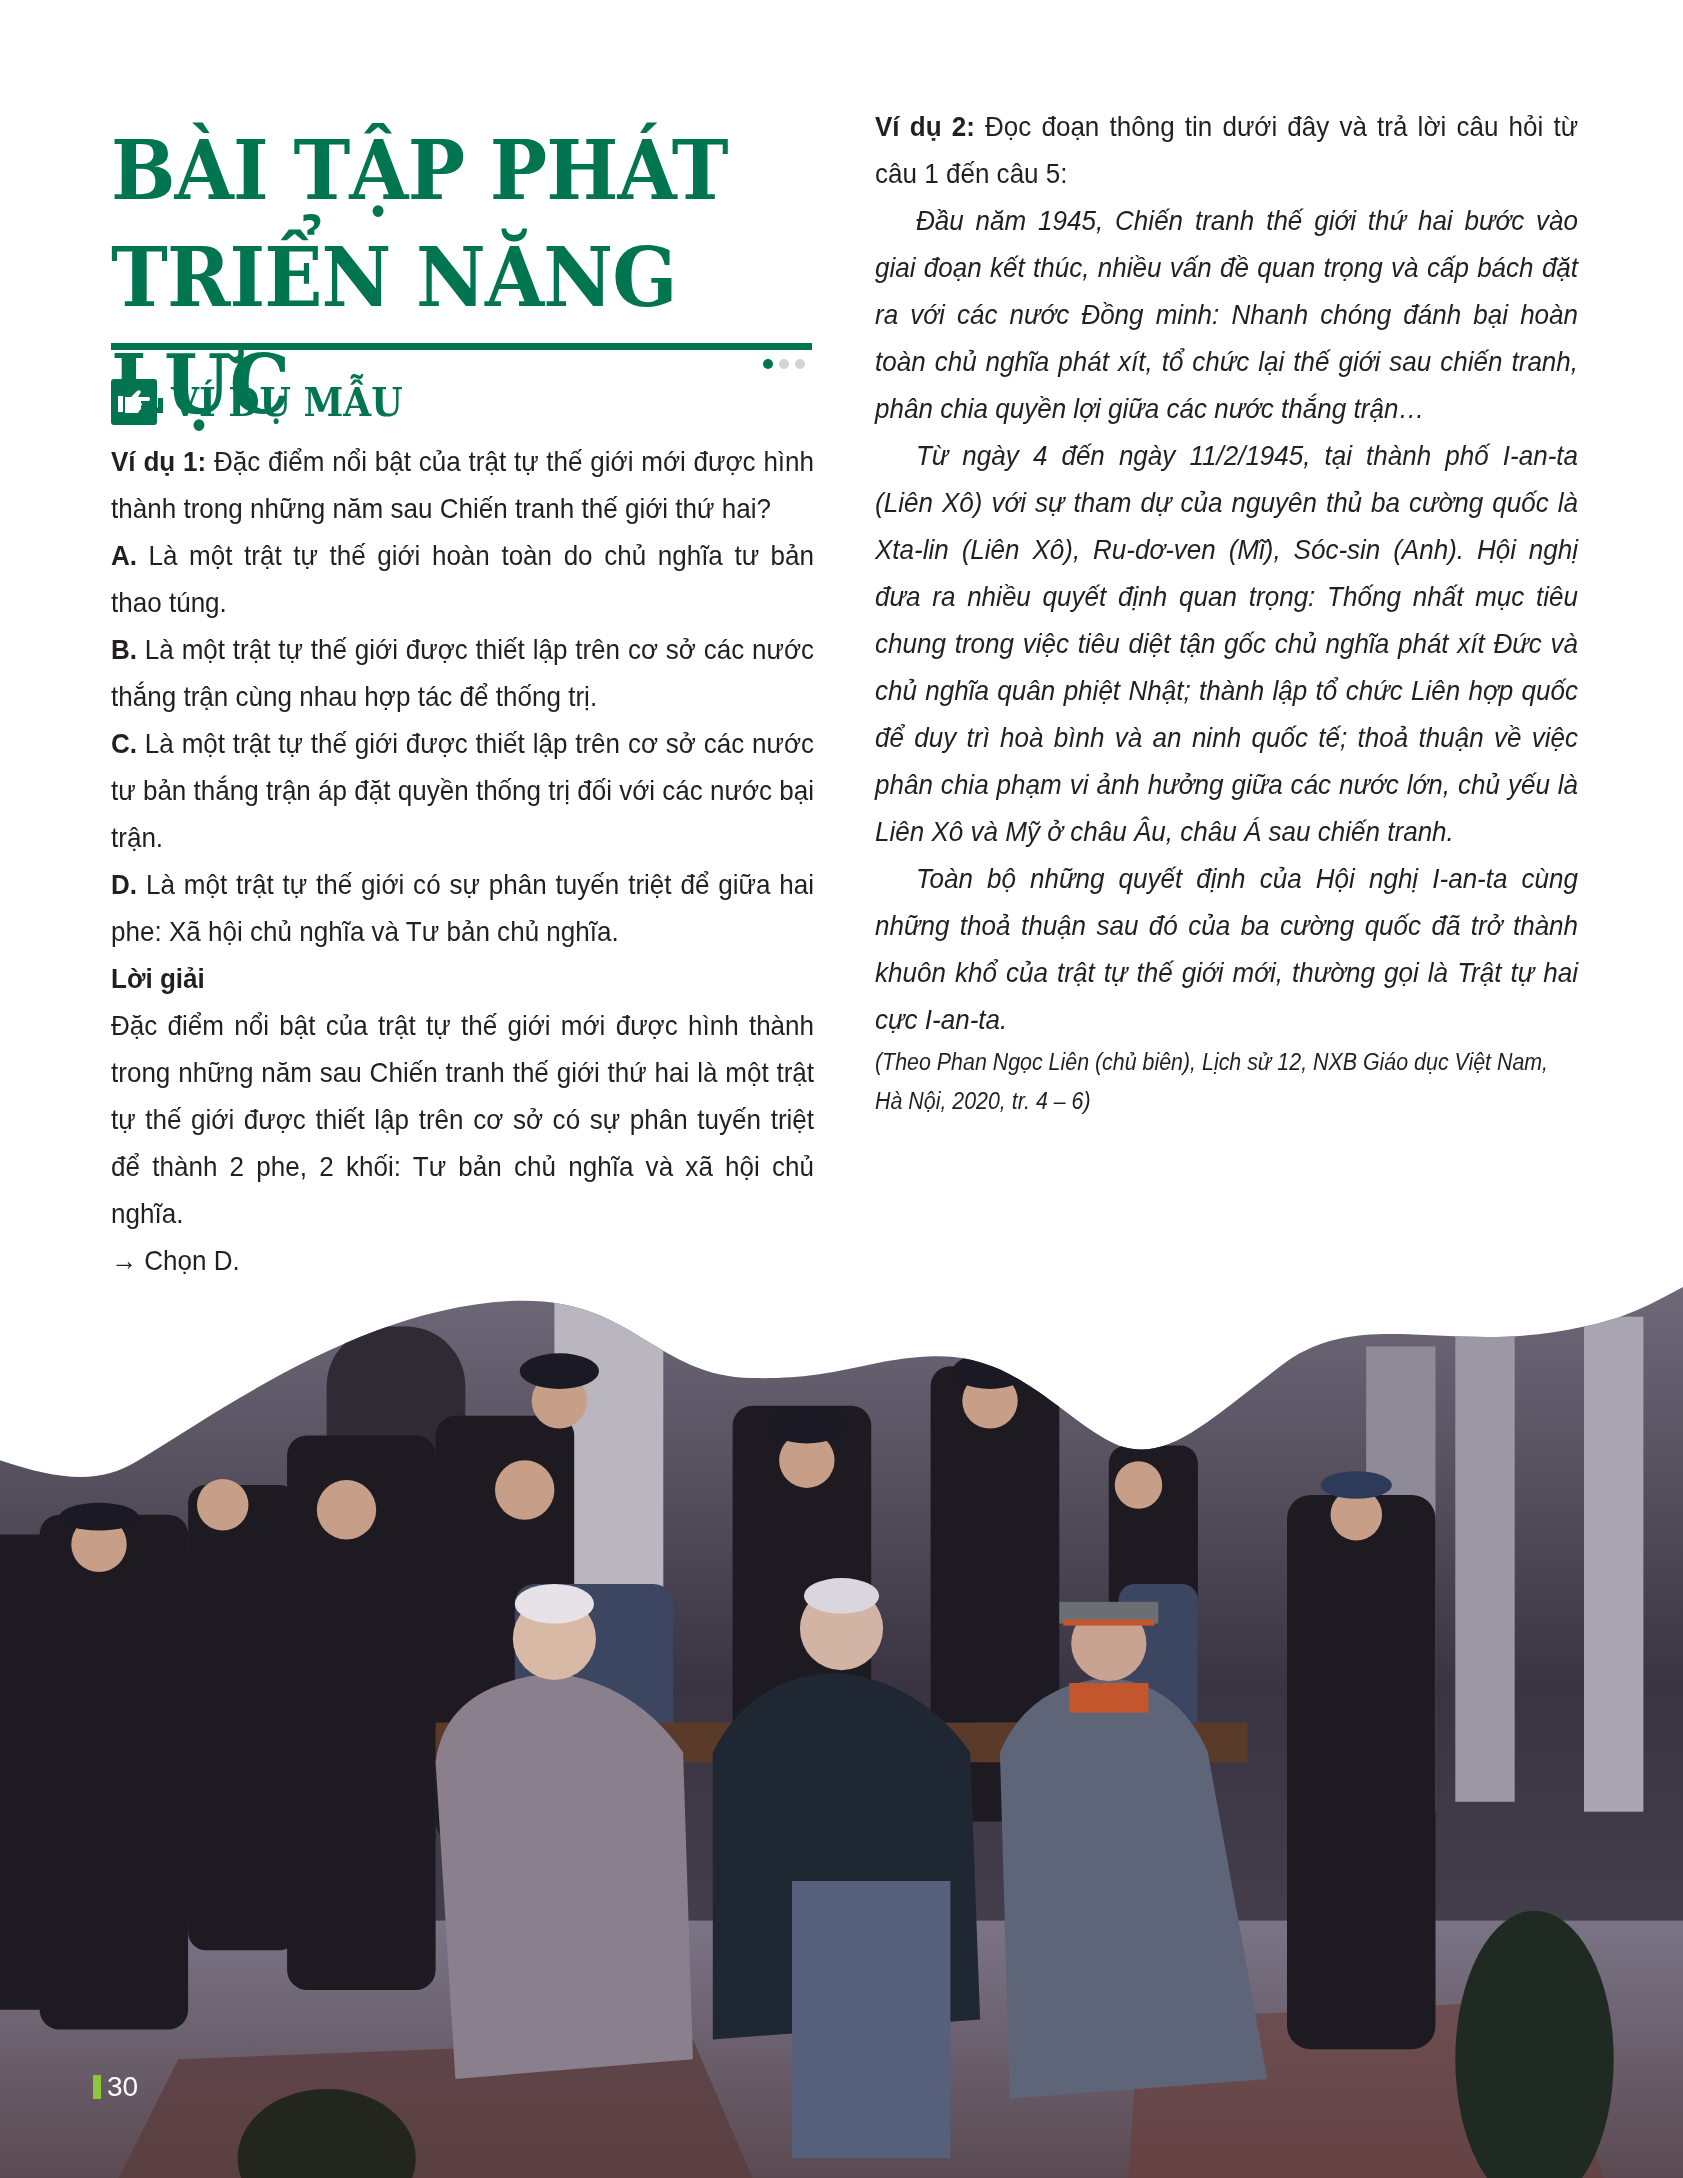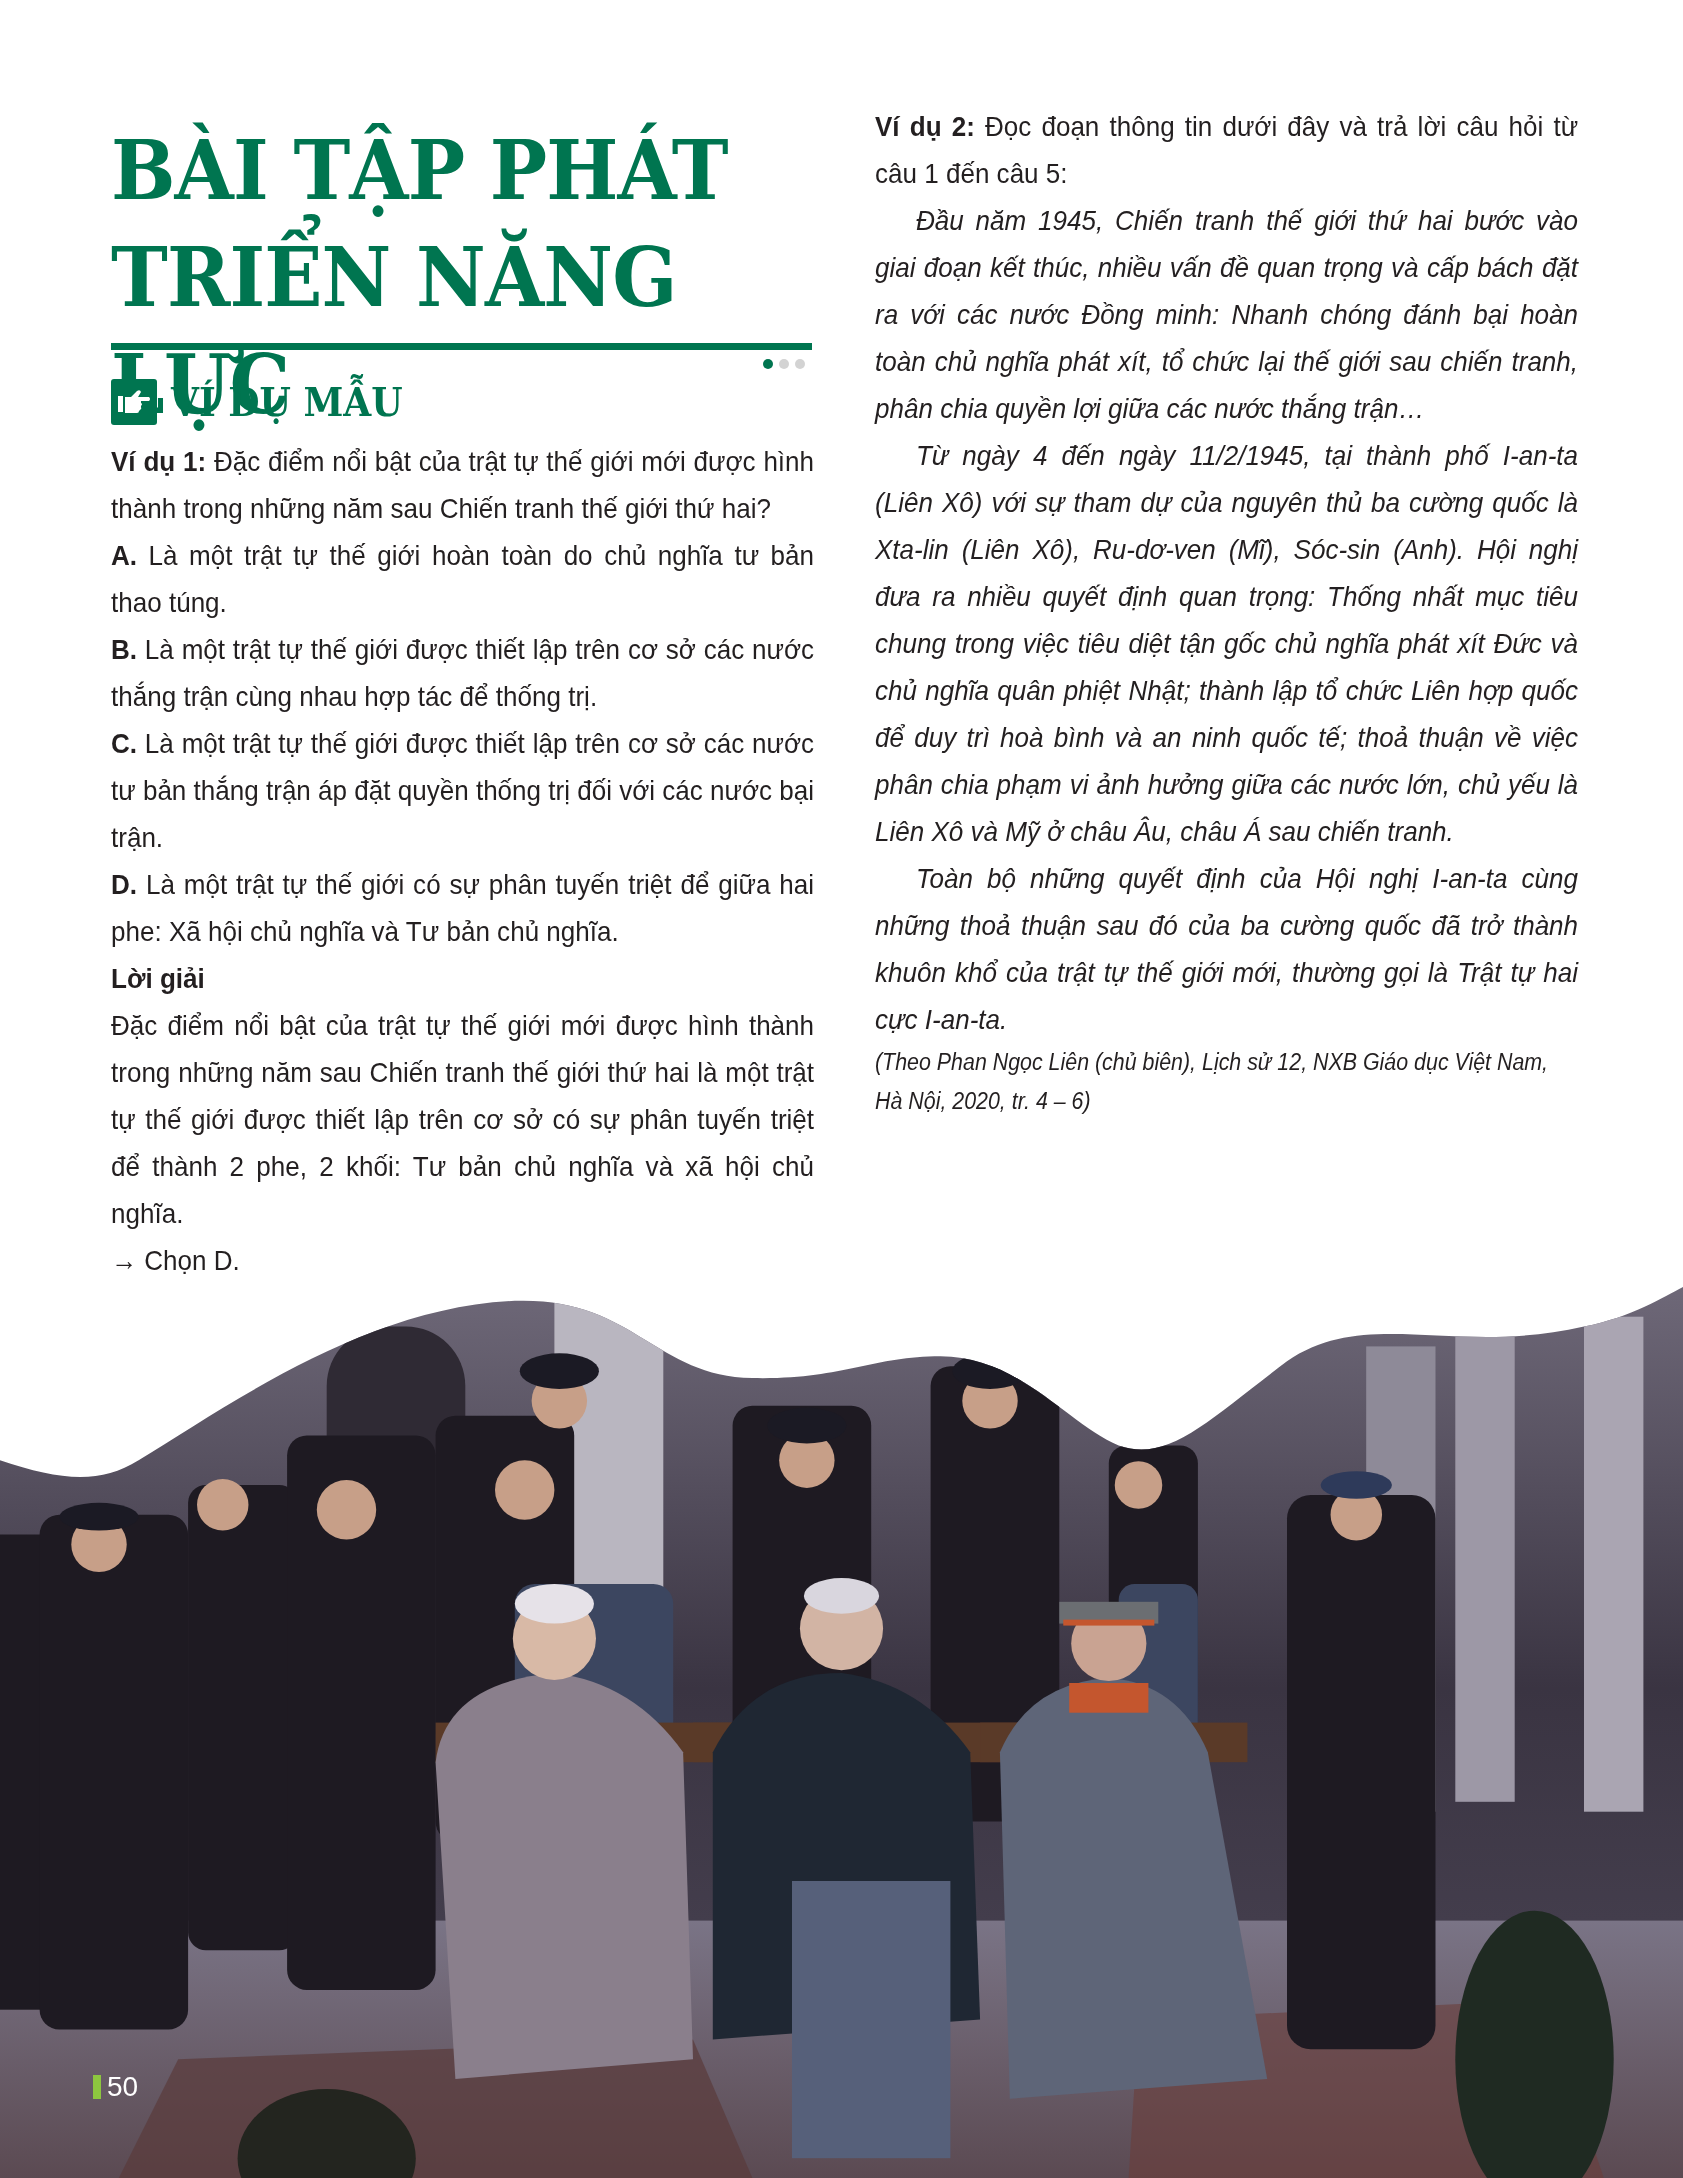--- a/index.html
+++ b/index.html
@@ -187,15 +187,15 @@
       <rect x="1074" y="336" width="92" height="6" fill="#c4562e"></rect>
 
       <ellipse cx="1550" cy="780" rx="80" ry="150" fill="#1f2a22"></ellipse>
       <ellipse cx="330" cy="880" rx="90" ry="70" fill="#23251f"></ellipse>
     </g>
   </svg>
 </div>
 
 <div class="page-num">
   <div class="bar"></div>
-  <span class="n">50</span>
+  <span class="n">30</span>
 </div>
 
 
 </body></html>

